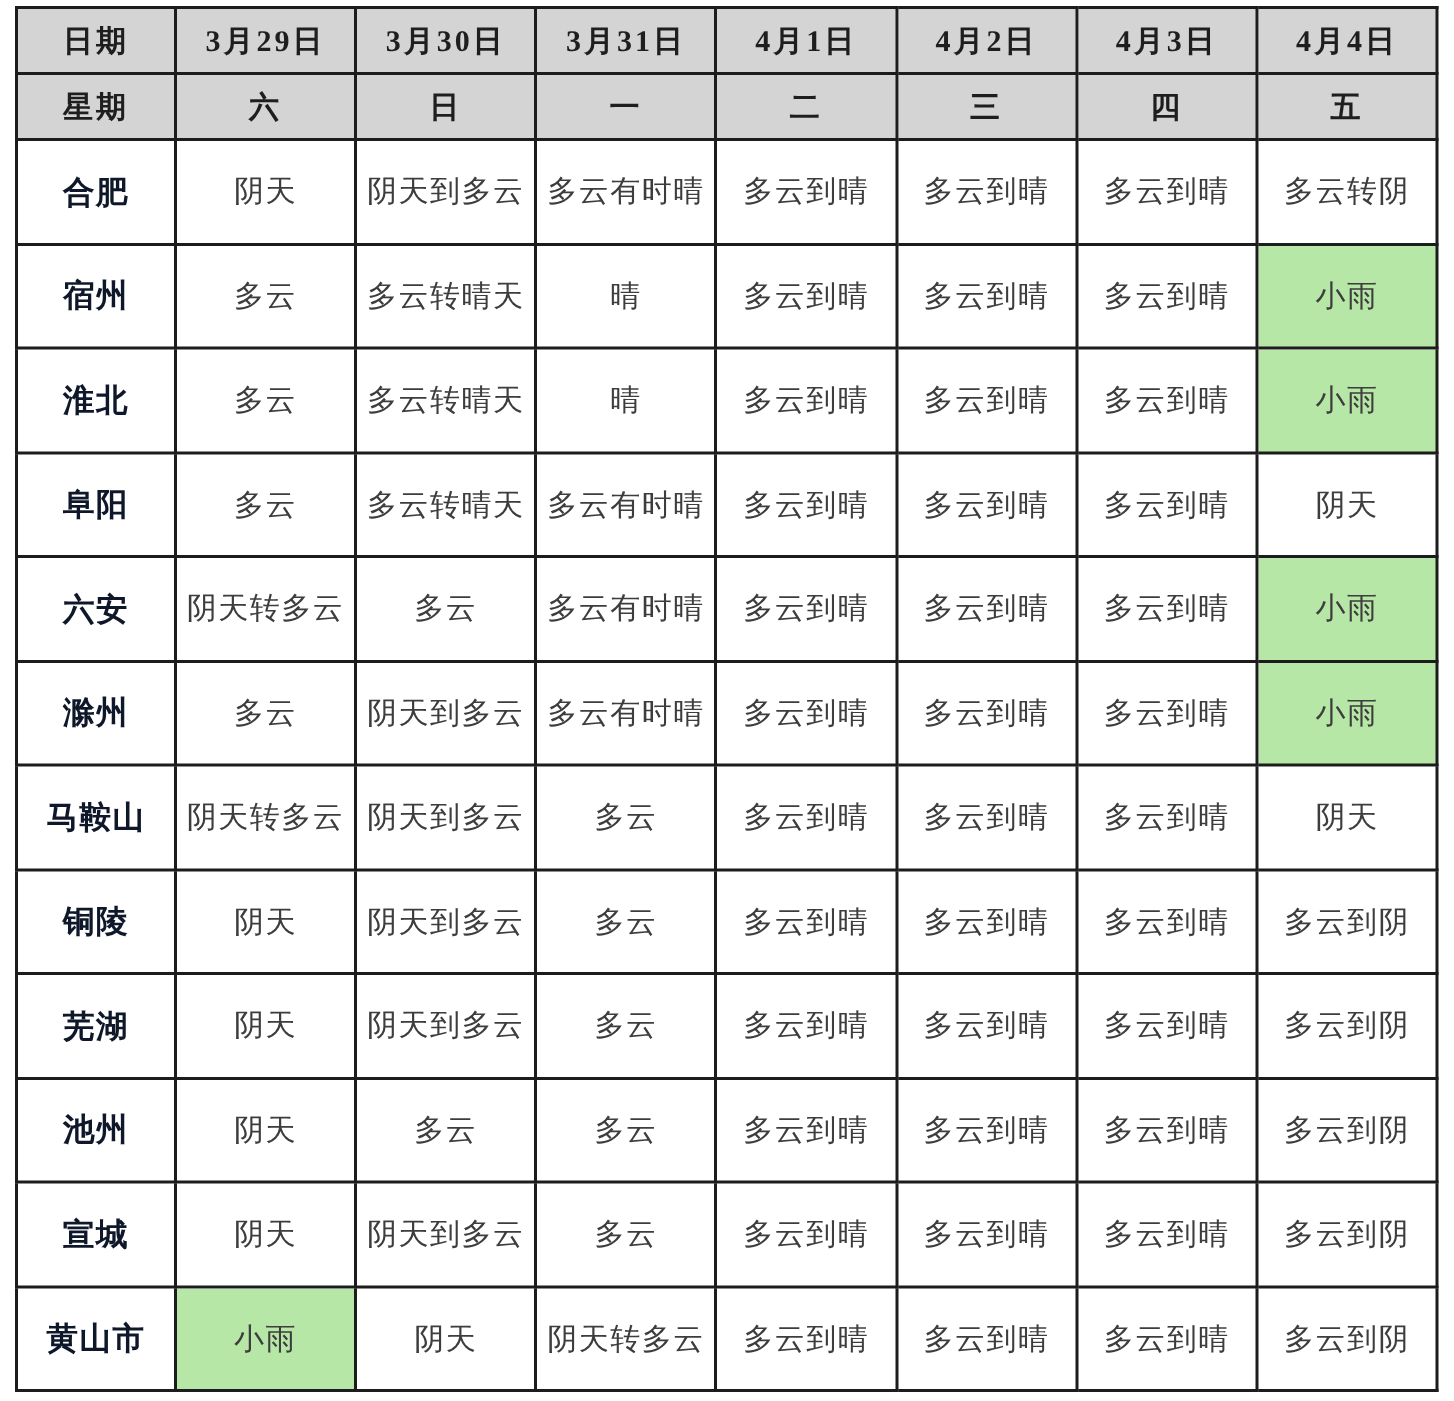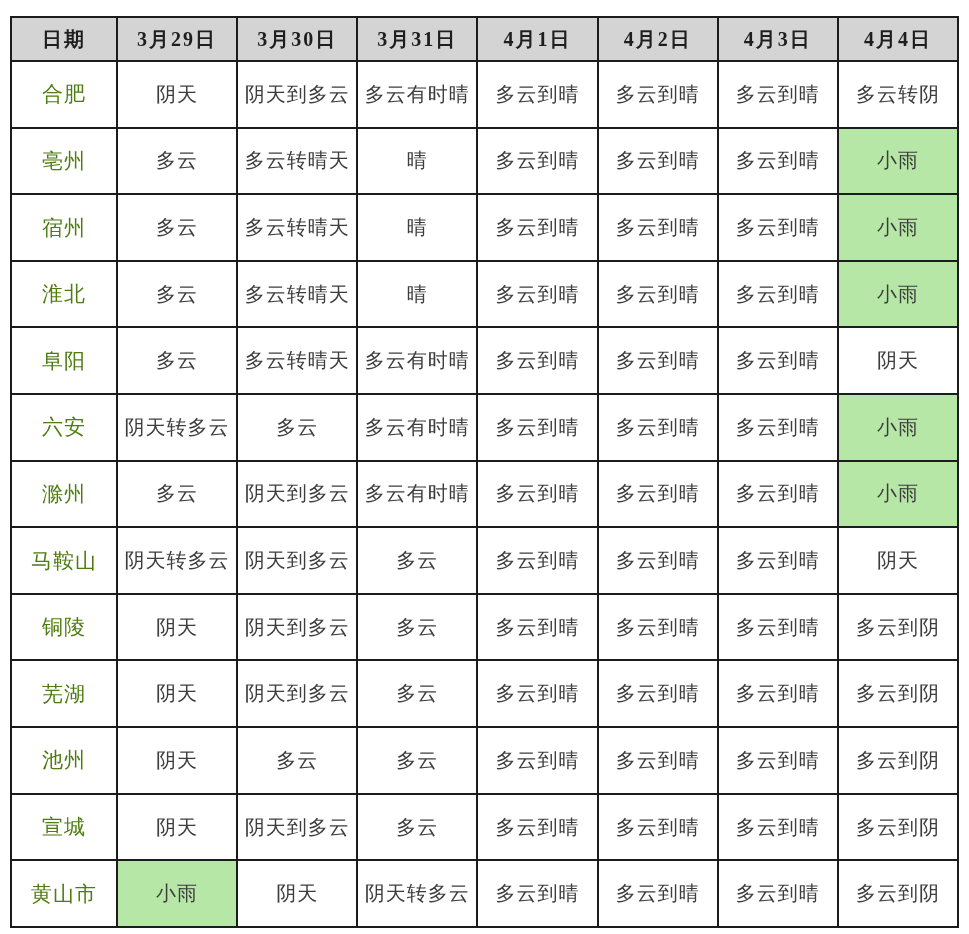--- a/index.html
+++ b/index.html
@@ -4,21 +4,21 @@
 <style>
   html, body {
     margin: 0;
     padding: 0;
     background: #ffffff;
   }
   .page {
     width: 969px;
     height: 934px;
     box-sizing: border-box;
-    padding: 16px 10px 6px 10px;
+    padding: 4px 10px 6px 10px;
     background: #ffffff;
     font-family: "Liberation Serif", "DejaVu Serif", serif;
   }
   table.forecast {
     width: 100%;
     height: 100%;
     border-collapse: collapse;
     table-layout: fixed;
   }
   table.forecast th,
@@ -39,22 +39,22 @@
     font-weight: 600;
     color: #1e1e1e;
     letter-spacing: 2px;
   }
   tr.city-row {
     height: 51px;
     background: #ffffff;
   }
   td.city-cell {
     font-size: 21px;
-    font-weight: 400;
-    color: #4d7c0f;
+    font-weight: 700;
+    color: #0f172a;
     letter-spacing: 1px;
   }
   td.wx-cell {
     font-size: 20px;
     font-weight: 400;
     color: #3d3d3d;
     letter-spacing: 1px;
   }
   td.wx-cell.hl {
     background: #b7e7a6;
@@ -80,41 +80,41 @@
       <tr class="hdr">
         <th>日期</th>
       <th>3月29日</th>
           <th>3月30日</th>
           <th>3月31日</th>
           <th>4月1日</th>
           <th>4月2日</th>
           <th>4月3日</th>
           <th>4月4日</th>
         </tr>
+      <tr class="hdr">
+        <th>星期</th>
+      <th>六</th>
+          <th>日</th>
+          <th>一</th>
+          <th>二</th>
+          <th>三</th>
+          <th>四</th>
+          <th>五</th>
+        </tr>
     </thead>
     <tbody>
         <tr class="city-row">
           <td class="city-cell">合肥</td>
           <td class="wx-cell">阴天</td>
           <td class="wx-cell">阴天到多云</td>
           <td class="wx-cell">多云有时晴</td>
           <td class="wx-cell">多云到晴</td>
           <td class="wx-cell">多云到晴</td>
           <td class="wx-cell">多云到晴</td>
           <td class="wx-cell">多云转阴</td>
-        </tr>
-        <tr class="city-row">
-          <td class="city-cell">亳州</td>
-          <td class="wx-cell">多云</td>
-          <td class="wx-cell">多云转晴天</td>
-          <td class="wx-cell">晴</td>
-          <td class="wx-cell">多云到晴</td>
-          <td class="wx-cell">多云到晴</td>
-          <td class="wx-cell">多云到晴</td>
-          <td class="wx-cell hl">小雨</td>
         </tr>
         <tr class="city-row">
           <td class="city-cell">宿州</td>
           <td class="wx-cell">多云</td>
           <td class="wx-cell">多云转晴天</td>
           <td class="wx-cell">晴</td>
           <td class="wx-cell">多云到晴</td>
           <td class="wx-cell">多云到晴</td>
           <td class="wx-cell">多云到晴</td>
           <td class="wx-cell hl">小雨</td>

